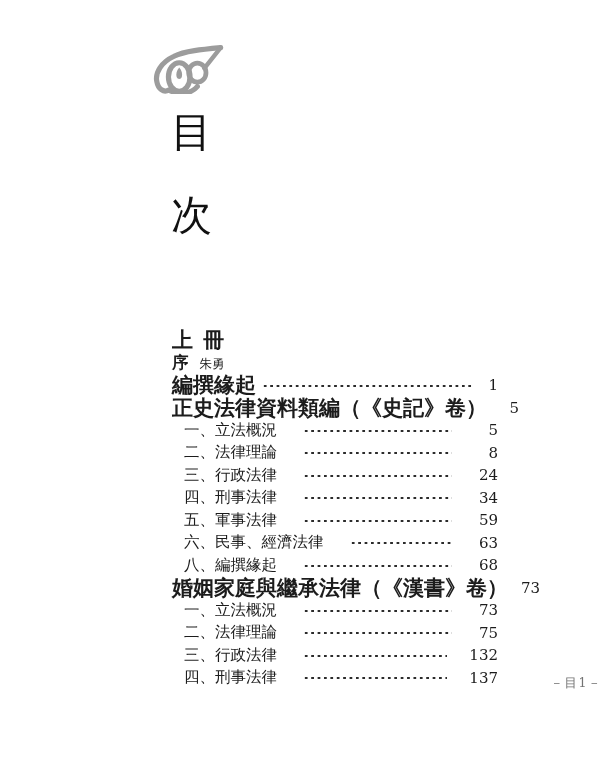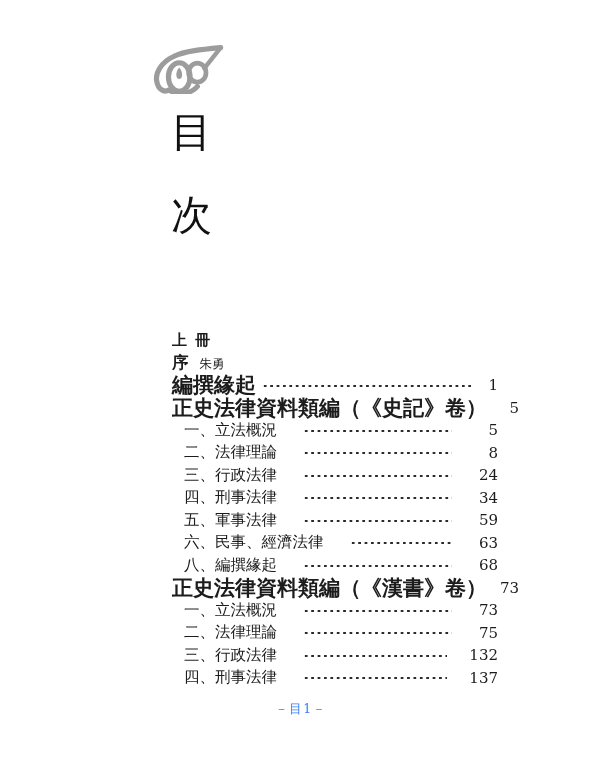--- a/index.html
+++ b/index.html
@@ -26,41 +26,41 @@
   
   .toc{position:absolute;left:172px;top:329px;width:326px;}
   .row{
     display:flex;align-items:center;height:22.5px;
     font-size:15.5px;white-space:nowrap;
   }
   .row .lbl{flex:0 0 auto;}
   .row.main .lbl{font-weight:bold;font-size:21px;}
   .row.sub{padding-left:12px;gap:20px;}
   .vol-row{height:22.5px;display:flex;align-items:center;}
-  .vol{font-weight:bold;font-size:15px;word-spacing:3px;text-align:center;}
+  .vol{font-weight:bold;font-size:21px;word-spacing:3px;text-align:center;}
   .pref-row{height:22.5px;display:flex;align-items:baseline;}
   .pref-label{font-weight:bold;font-size:16.5px;line-height:22.5px;}
   .pref-author{font-size:12.5px;margin-left:11px;color:#222;}
 
   .leader{
     flex:1 1 auto;align-self:stretch;
     margin-left:6px;margin-right:2px;
     background-image:radial-gradient(circle,#2b2b2b 1.05px,rgba(0,0,0,0) 1.35px);
     background-size:6.4px 8px;
     background-position:left 55%;
     background-repeat:repeat-x;
   }
   .num{
     flex:0 0 auto;min-width:24px;text-align:right;
     font-size:15px;font-weight:normal;
   }
 
   .footer{
-    position:absolute;left:0;right:0;top:701px;
-    text-align:center;font-size:12.5px;color:#3b82f6;
+    position:absolute;left:0;right:0;top:675px;
+    text-align:right;font-size:12.5px;color:#737373;
     letter-spacing:1.5px;
   }
 </style>
 </head>
 <body>
 
 <div class="page">
 
   <div class="logo">
     <svg viewBox="0 0 88 60" xmlns="http://www.w3.org/2000/svg">
@@ -129,21 +129,21 @@
       <span class="lbl">六、民事、經濟法律</span>
       <span class="leader"></span>
       <span class="num">63</span>
     </div>
     <div class="row sub">
       <span class="lbl">八、編撰緣起</span>
       <span class="leader"></span>
       <span class="num">68</span>
     </div>
     <div class="row main">
-      <span class="lbl">正史法律資料類編（《漢書》卷）</span>
+      <span class="lbl">婚姻家庭與繼承法律（《漢書》卷）</span>
       <span class="leader"></span>
       <span class="num">73</span>
     </div>
     <div class="row sub">
       <span class="lbl">一、立法概況</span>
       <span class="leader"></span>
       <span class="num">73</span>
     </div>
     <div class="row sub">
       <span class="lbl">二、法律理論</span>

